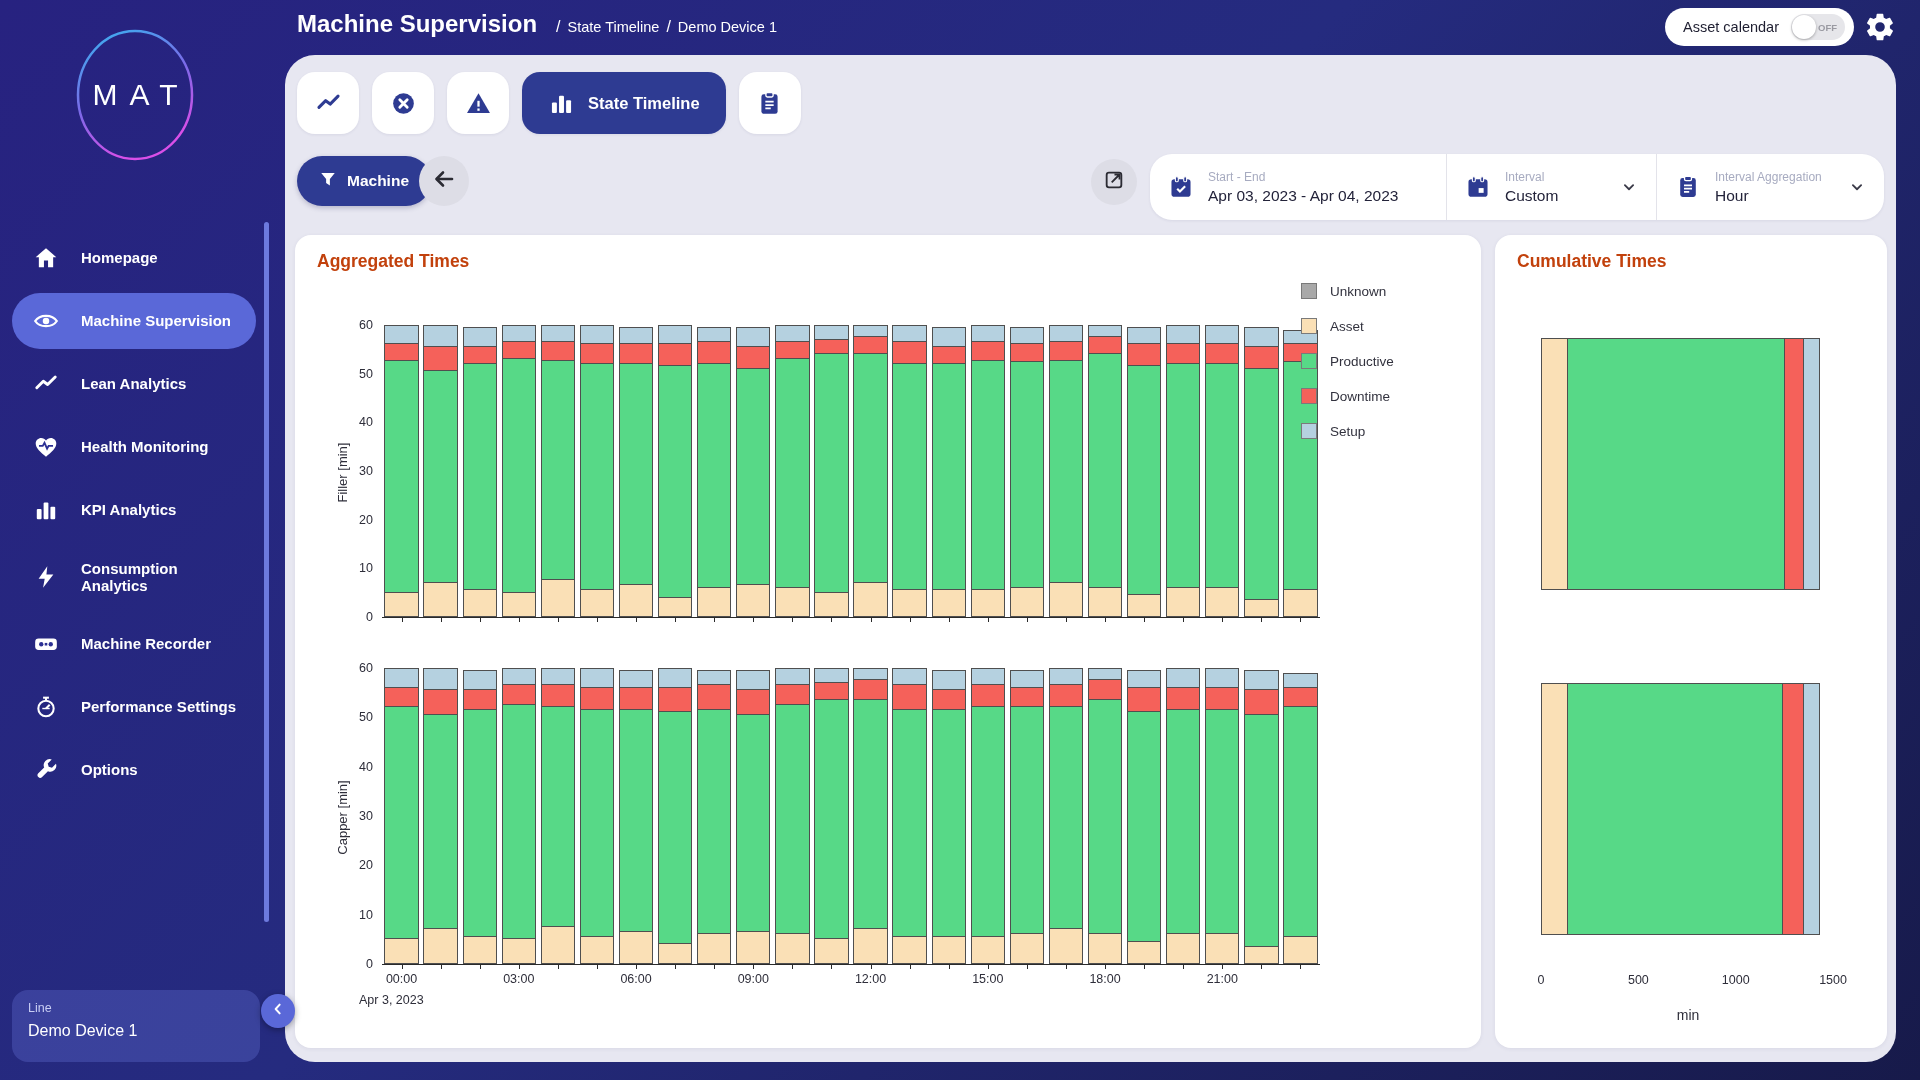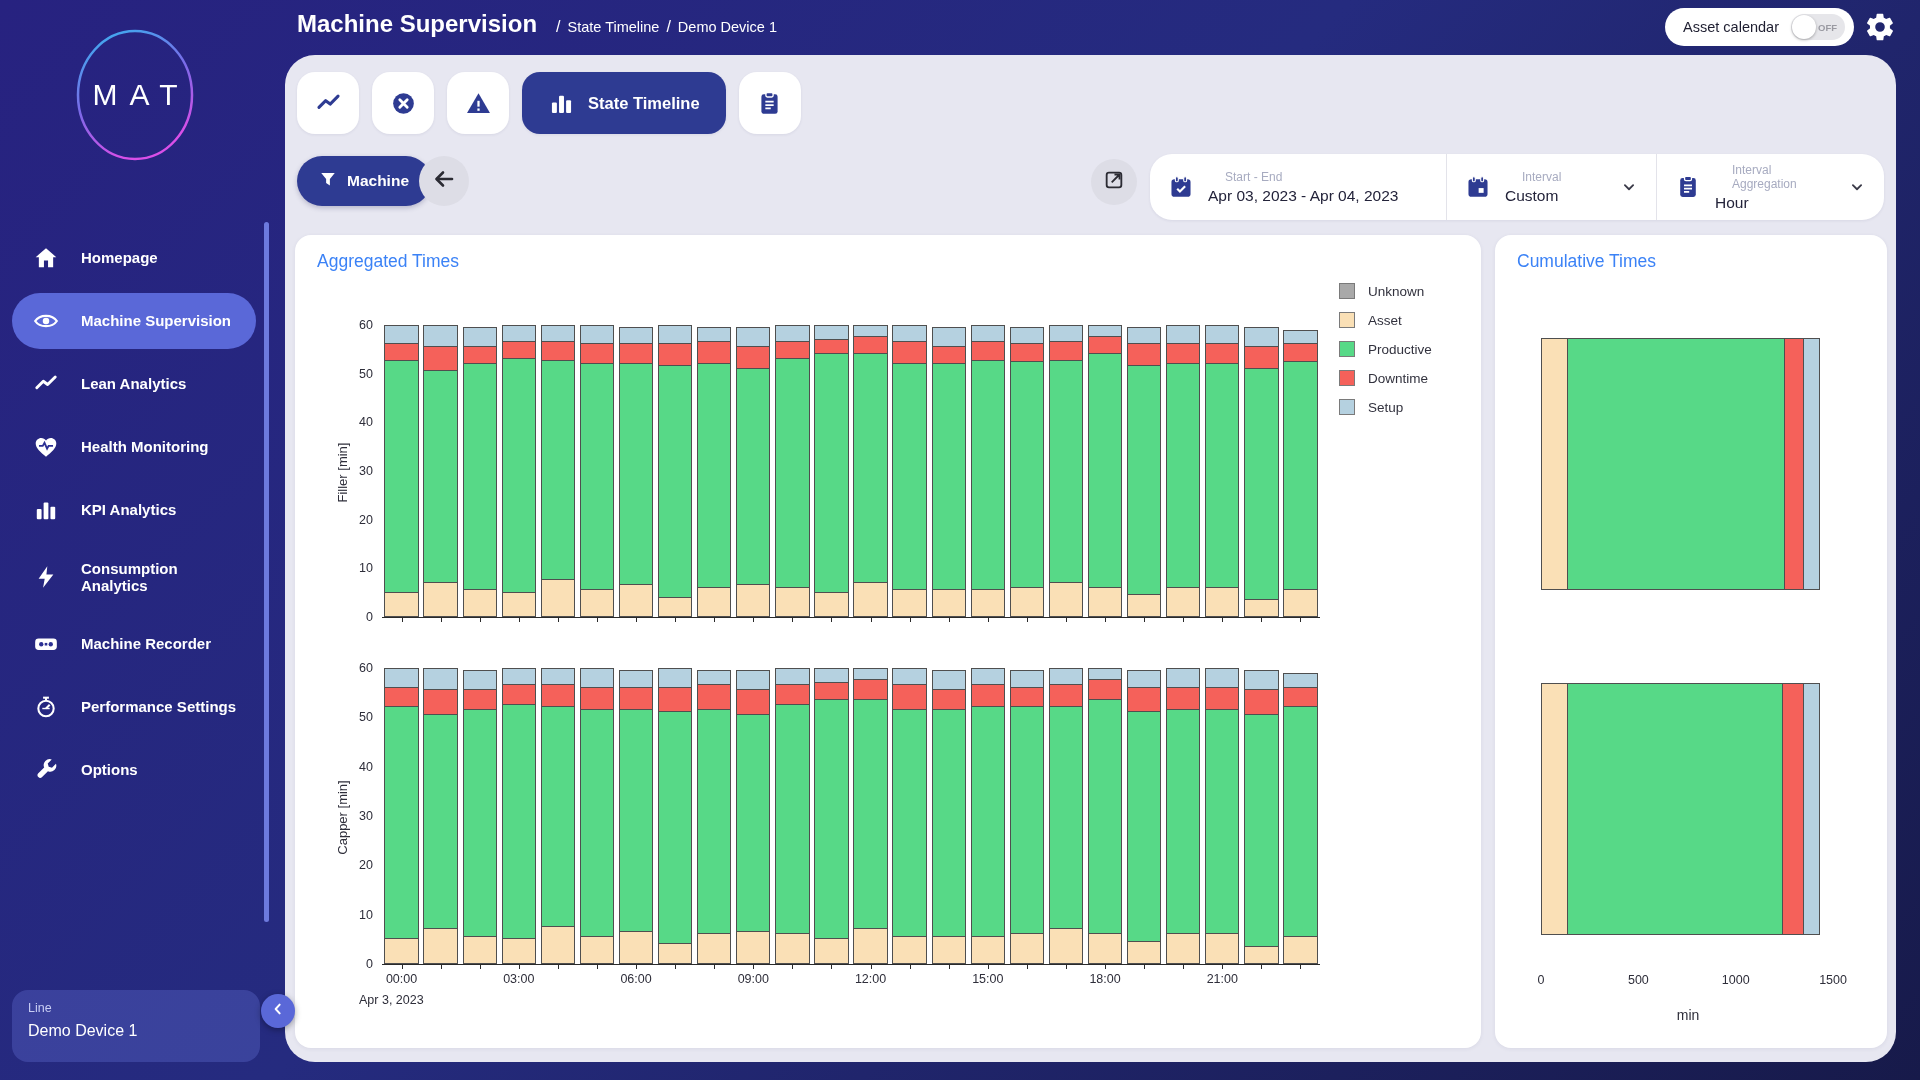--- a/index.html
+++ b/index.html
@@ -71,45 +71,45 @@
   .export-btn { position:absolute; left:806px; top:104px; width:46px; height:46px; border-radius:50%;
     background:#dddde6; color:#2b2b33; display:flex; align-items:center; justify-content:center; cursor:pointer; }
   .export-btn svg { width:22px; height:22px; }
   .filter-pill { position:absolute; left:865px; top:99px; width:734px; height:66px; background:#fff;
     border-radius:22px; display:flex; align-items:stretch; box-shadow:0 1px 3px rgba(40,40,90,.08); }
   .filter-field { display:flex; align-items:center; gap:14px; padding:0 18px; cursor:pointer; position:relative; }
   .filter-field + .filter-field { border-left:1px solid #e3e3ea; }
   .filter-field .f-icon { color:#2e3b92; --icon-bg:#fff; flex:none; }
   .filter-field .f-icon svg { width:26px; height:26px; display:block; }
   .f-texts { display:flex; flex-direction:column; gap:3px; }
-  .f-label { font-size:12px; color:#a7abc0;margin-left:17px; }
+  .f-label { font-size:12px; color:#a7abc0; }
   .f-value { font-size:15.5px; color:#23233a; }
   .f-chevron { color:#3a3a48; margin-left:auto; }
   .f-chevron svg { width:18px; height:18px; display:block; }
   .ff-0 { width:296px; } .ff-1 { width:210px; } .ff-2 { width:228px; }
 
   
   .card { position:absolute; background:#fff; border-radius:16px; box-shadow:0 1px 4px rgba(40,40,90,.07); }
   .card-agg { left:10px; top:180px; width:1186px; height:813px; }
   .card-cum { left:1210px; top:180px; width:392px; height:813px; }
-  .card-title { position:absolute; left:22px; top:16px; font-size:17.5px; font-weight:400; color:#3b82f6; }
+  .card-title { position:absolute; left:22px; top:16px; font-size:17.5px; font-weight:700; color:#c2410c; }
 
   
   .plot { position:absolute; border-bottom:1.5px solid #2a2a2a; }
   .plot-1 { left:87px; top:90px; width:938px; height:293px; }
   .plot-2 { left:87px; top:433px; width:938px; height:297px; }
   .vbar { position:absolute; bottom:0; display:flex; flex-direction:column; }
   .seg { width:100%; border:1px solid #4f4f4f; }
   .seg + .seg { border-top:none; }
   .ytick { position:absolute; right:100%; transform:translateY(50%); font-size:12.5px; color:#2e2e3a; padding-right:9px; }
   .xtick-label { position:absolute; top:100%; margin-top:8px; transform:translateX(-50%); font-size:12.5px; color:#2e2e3a; }
   .xtick-mark { position:absolute; top:100%; width:1px; height:5px; background:#2a2a2a; }
   .axis-title-y { position:absolute; font-size:13px; color:#2e2e3a; transform:rotate(-90deg); transform-origin:center; white-space:nowrap; }
   .date-ann { position:absolute; left:64px; top:758px; font-size:12.5px; color:#2e2e3a; }
-  .legend { position:absolute; left:1044px; top:48px; display:flex; flex-direction:column; gap:13px; }
+  .legend { position:absolute; left:1006px; top:48px; display:flex; flex-direction:column; gap:19px; }
   .legend-item { display:flex; align-items:center; gap:13px; cursor:pointer; }
   .legend-swatch { width:16px; height:16px; border:1px solid #7a7a7a; flex:none; }
   .legend-label { font-size:13.5px; color:#32323e; }
 
   
   .hplot { position:absolute; left:46px; width:295px; }
   .hplot-1 { top:103px; height:252px; } .hplot-2 { top:448px; height:252px; }
   .hbar { position:absolute; left:0; top:0; height:100%; display:flex; }
   .hseg { height:100%; border:1px solid #4f4f4f; }
   .hseg + .hseg { border-left:none; }

